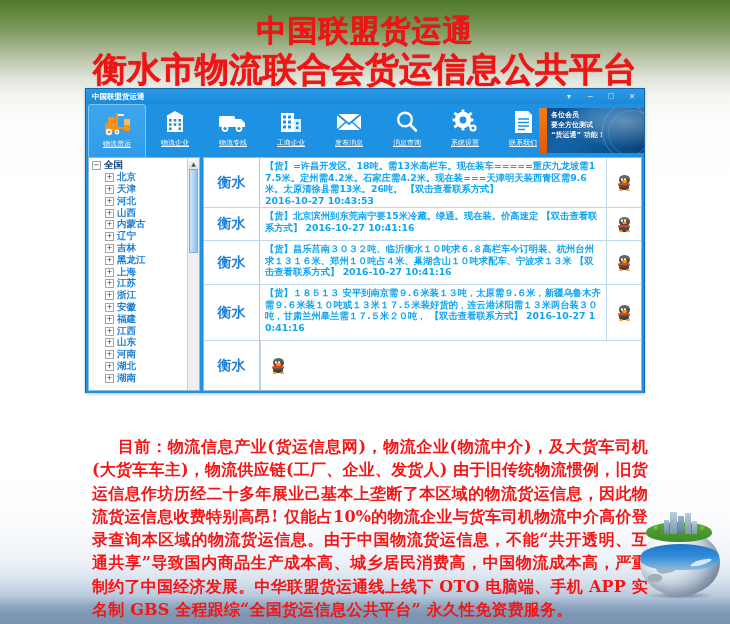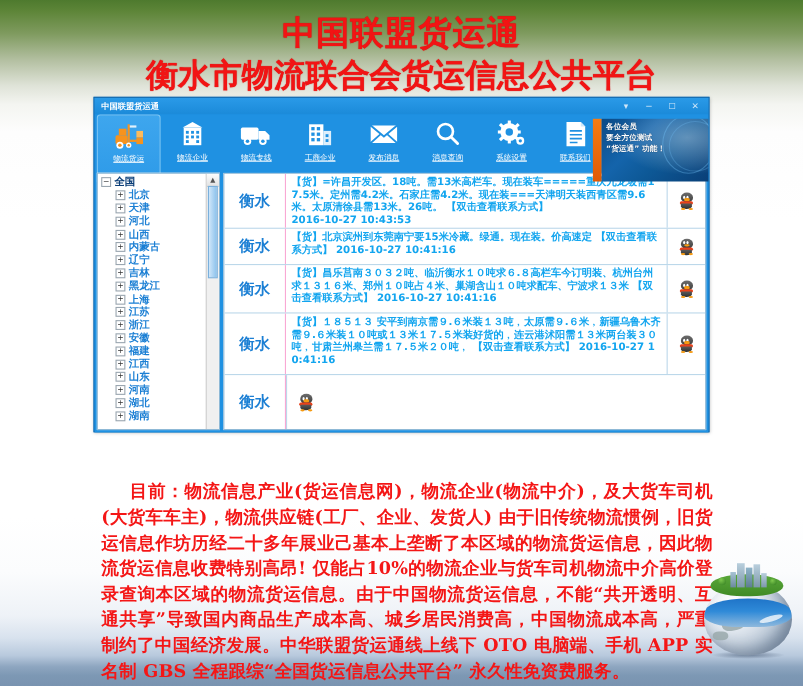--- a/index.html
+++ b/index.html
@@ -15,23 +15,23 @@
         #fbfcfd 520px, #eef2f7 560px, #d8e2ee 580px,
         #b8c9dd 596px, #8ea6c0 606px, #7d98b4 614px, #7993b0 624px);
   }
 
   
   .headline{position:absolute;left:0;top:0;width:730px;text-align:center;}
   .hl1{font-size:30px;line-height:34px;color:#f21414;font-weight:bold;
        letter-spacing:1px;margin-top:14px;
        font-family:"DejaVu Serif","Liberation Serif",serif;
        text-shadow:0 0 1px #c00;}
-  .hl2{font-size:29px;line-height:38px;color:#f21414;font-weight:bold;
+  .hl2{font-size:34px;line-height:38px;color:#f21414;font-weight:bold;
        letter-spacing:0px;margin-top:2px;
-       font-family:Liberation Serif, serif;
+       font-family:Liberation Sans, sans-serif;
        text-shadow:0 0 1px #c00;}
 
   
   .app-window{position:absolute;left:85px;top:88px;width:560px;height:305px;
     background:#1d8fe0;border:1px solid #1565a8;box-sizing:border-box;
     box-shadow:0 1px 3px rgba(0,0,0,.25);}
   .titlebar{height:15px;background:linear-gradient(to bottom,#2a9ae8,#1b8ad9);
     display:flex;align-items:center;padding:0 2px 0 6px;}
   .titlebar .ttl{color:#fff;font-size:7.5px;font-weight:bold;white-space:nowrap;}
   .winbtns{margin-left:auto;display:flex;gap:1px;}
@@ -44,21 +44,21 @@
     padding-left:2px;position:relative;}
   .tbitem{width:58px;height:64px;display:flex;flex-direction:column;align-items:center;
     justify-content:flex-start;padding-top:3px;box-sizing:border-box;}
   .tbitem.active{background:linear-gradient(to bottom,#3ea6ee,#2d9ae8);
     border:1px solid #7ec6f4;border-radius:3px;box-sizing:border-box;}
   .tbicon{height:30px;display:flex;align-items:center;justify-content:center;}
   .tblabel{font-size:7px;color:#ffffff;white-space:nowrap;margin-top:1px;
     text-decoration:underline;}
   .tbitem.active .tblabel{color:#ffffff;}
 
-  .banner{position:absolute;right:0;top:4px;width:105px;height:57px;display:flex;}
+  .banner{position:absolute;right:0;top:4px;width:105px;height:45px;display:flex;}
   .banner .orange{width:8px;background:linear-gradient(to bottom,#f57c12,#e05a05);}
   .banner .bimg{flex:1;background:
       radial-gradient(ellipse at 80% 30%, rgba(255,255,255,.35), rgba(255,255,255,0) 60%),
       linear-gradient(135deg,#0b4a86 0%,#1464ab 35%,#0d5896 60%,#0a3f77 100%);
     position:relative;overflow:hidden;padding:2px 0 0 4px;box-sizing:border-box;}
   .banner .btxt{font-size:7px;color:#ffffff;line-height:10px;font-weight:bold;
     white-space:nowrap;text-shadow:0 0 1px #002b55;}
   .banner .wave{position:absolute;right:-6px;top:-4px;width:46px;height:52px;
     border-radius:50%;border:1px solid rgba(120,200,255,.35);}
   .banner .wave2{position:absolute;right:-12px;top:2px;width:46px;height:44px;

